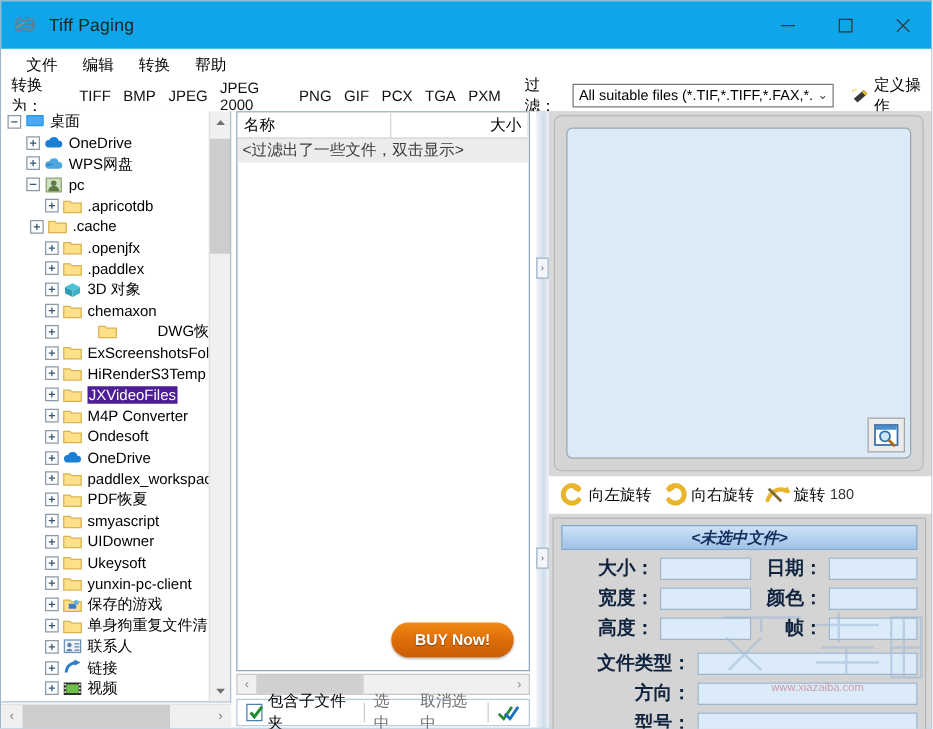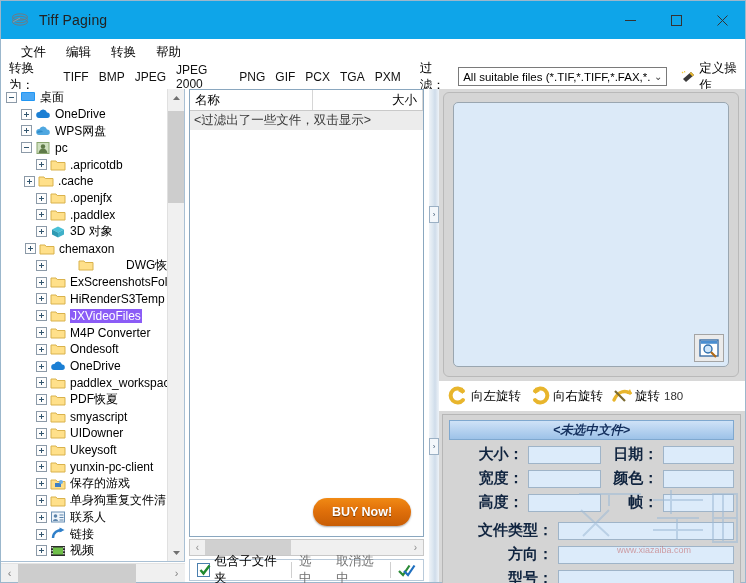--- a/index.html
+++ b/index.html
@@ -52,21 +52,21 @@
            background:#fff;border:1px solid #a9c0d4;border-left:none;border-top:none;
            box-sizing:border-box;}
   .treescroll{position:absolute;left:0;top:0;width:166px;bottom:0;overflow:hidden;}
   .tnode{display:flex;align-items:center;height:16.8px;white-space:nowrap;font-size:12px;}
   .exp{width:11px;height:11px;border:1px solid #8c9aa8;background:#fdfdfd;
        margin-right:3px;position:relative;flex:0 0 auto;box-sizing:border-box;}
   .exp:after{content:"";position:absolute;left:2px;top:4px;width:5px;height:1px;background:#33566f;}
   .exp.plus:before{content:"";position:absolute;left:4px;top:2px;width:1px;height:5px;background:#33566f;}
   .ticon{width:16px;height:14px;margin-right:4px;flex:0 0 auto;}
   .tlabel{color:#000;}
-  .tnode.sel .tlabel{background:#8b5cf6;color:#fff;padding:0 1px;}
+  .tnode.sel .tlabel{background:#4c1d95;color:#fff;padding:0 1px;}
 
   
   .vsb{position:absolute;right:0;top:0;width:17px;bottom:0;background:#f0f0f0;
        border-left:1px solid #e0e0e0;box-sizing:border-box;}
   .vsb .arrow{height:17px;display:flex;align-items:center;justify-content:center;color:#606060;}
   .vsb .arrow.bot{position:absolute;bottom:0;left:0;right:0;}
   .vsb .thumb{position:absolute;left:0;right:0;background:#cdcdcd;}
   .hsb{position:absolute;left:0;right:0;bottom:0;height:19px;background:#f0f0f0;
        display:flex;align-items:center;box-sizing:border-box;border-top:1px solid #e3e3e3;}
   .hsb .arrow{width:17px;text-align:center;color:#808080;font-size:11px;}
@@ -287,21 +287,21 @@
             </div>
             <div class="tnode" style="padding-left: 35px;">
               <span class="exp plus"></span>
               <span class="ticon"><svg width="16" height="14" viewBox="0 0 16 14">
                   <path d="M8 1.5 L14 4.5 L8 7.5 L2 4.5 Z" fill="#4ac1d8"></path>
                   <path d="M2 4.5 L8 7.5 V12.5 L2 9.5 Z" fill="#2e9ab3"></path>
                   <path d="M14 4.5 L8 7.5 V12.5 L14 9.5 Z" fill="#3fb0c8"></path>
                 </svg></span>
               <span class="tlabel">3D 对象</span>
             </div>
-            <div class="tnode" style="padding-left: 24px;">
+            <div class="tnode" style="padding-left: 35px;">
               <span class="exp plus"></span>
               <span class="ticon"><svg width="16" height="14" viewBox="0 0 16 14">
                   <path d="M1 3 h5 l1.2 1.5 H15 V12 H1 Z" fill="#ffe08a" stroke="#d9b24c" stroke-width="1"></path>
                 </svg></span>
               <span class="tlabel">chemaxon</span>
             </div>
             <div class="tnode" style="padding-left: 35px; gap: 28px;">
               <span class="exp plus"></span>
               <span class="ticon"><svg width="16" height="14" viewBox="0 0 16 14">
                   <path d="M1 3 h5 l1.2 1.5 H15 V12 H1 Z" fill="#ffe08a" stroke="#d9b24c" stroke-width="1"></path>

